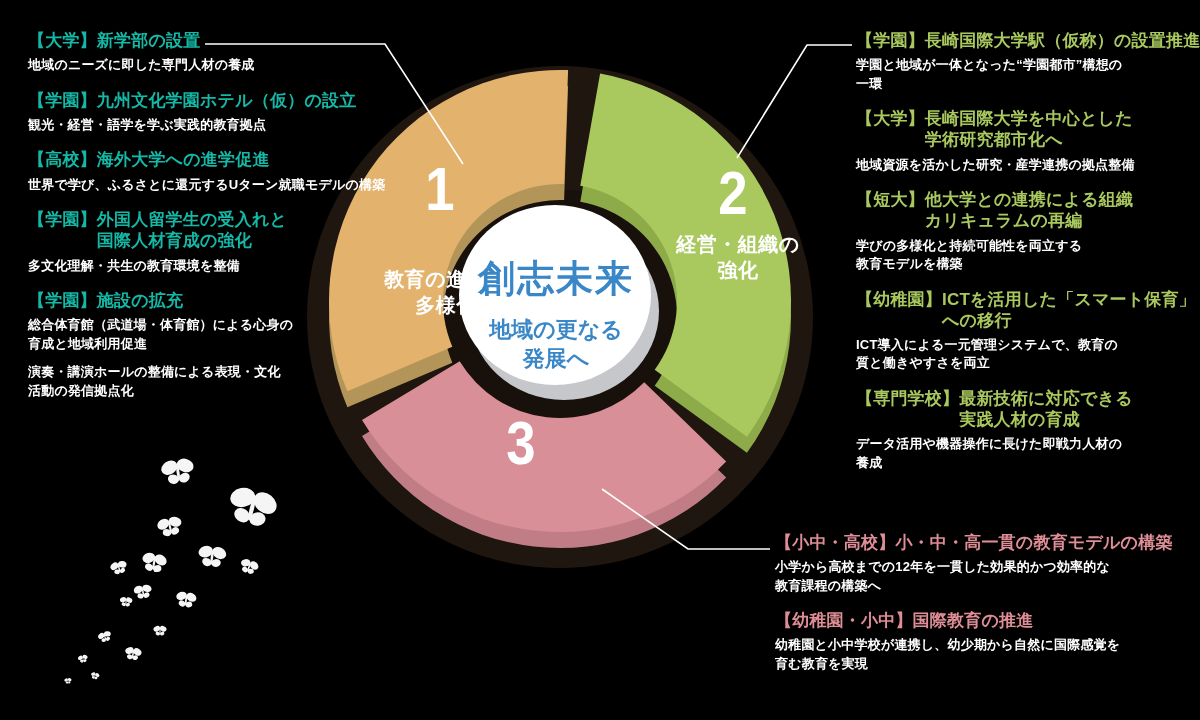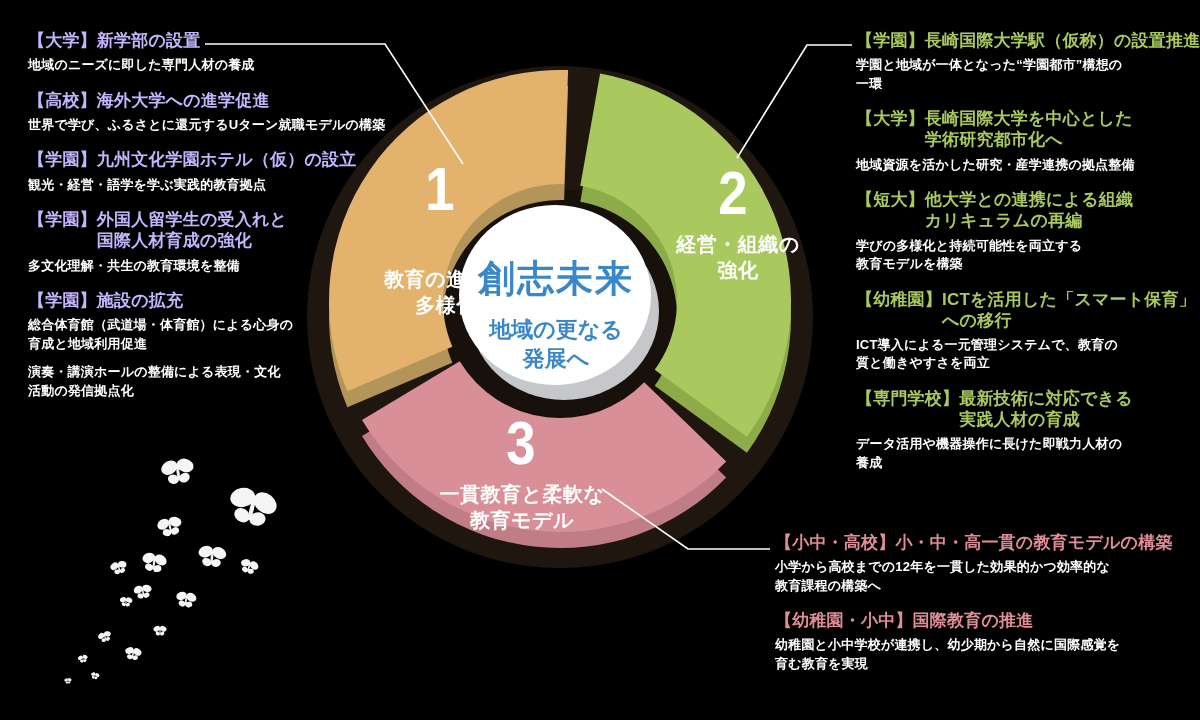--- a/index.html
+++ b/index.html
@@ -14,21 +14,21 @@
   
   .col{position:absolute;z-index:5;}
   .col-left{left:28px;top:30px;width:430px;}
   .col-right{left:856px;top:30px;width:346px;}
   .col-bottom{left:775px;top:532px;width:430px;}
   .item{margin-bottom:15px;}
   .item .hdr{
     font-size:17px;font-weight:700;line-height:1.25;margin:0 0 5px 0;
     white-space:pre-line;letter-spacing:.2px;
   }
-  .col-left  .hdr{color:#c4b5fd;}
+  .col-left  .hdr{color:#14b8a6;}
   .col-right .hdr{color:#a9c95f;}
   .col-bottom .hdr{color:#df8d96;}
   .item .bdy{
     font-size:13px;font-weight:600;line-height:1.42;margin:0;color:#ffffff;
     white-space:pre-line;letter-spacing:.2px;
   }
   .item .bdy + .bdy{margin-top:10px;}
 
   
   .seg-num{
@@ -113,41 +113,39 @@
     </g>
   </svg>
 
   <div class="seg-num" id="seg1-num">1</div>
   <div class="seg-label" id="seg1-label">教育の進化・
 多様化</div>
   <div class="seg-num" id="seg2-num">2</div>
   <div class="seg-label" id="seg2-label">経営・組織の
 強化</div>
   <div class="seg-num" id="seg3-num">3</div>
-  <div class="seg-label" id="seg3-label">一貫教育と柔軟な
-教育モデル</div>
 
   <div class="center-text">
     <div class="ttl">創志未来</div>
     <div class="sub">地域の更なる
 発展へ</div>
   </div>
 
   <div class="col col-left">
     <div class="item">
       <div class="hdr">【大学】新学部の設置</div>
       <div class="bdy">地域のニーズに即した専門人材の養成</div>
     </div>
     <div class="item">
+      <div class="hdr">【学園】九州文化学園ホテル（仮）の設立</div>
+      <div class="bdy">観光・経営・語学を学ぶ実践的教育拠点</div>
+    </div>
+    <div class="item">
       <div class="hdr">【高校】海外大学への進学促進</div>
       <div class="bdy">世界で学び、ふるさとに還元するUターン就職モデルの構築</div>
-    </div>
-    <div class="item">
-      <div class="hdr">【学園】九州文化学園ホテル（仮）の設立</div>
-      <div class="bdy">観光・経営・語学を学ぶ実践的教育拠点</div>
     </div>
     <div class="item">
       <div class="hdr">【学園】外国人留学生の受入れと
 　　　　国際人材育成の強化</div>
       <div class="bdy">多文化理解・共生の教育環境を整備</div>
     </div>
     <div class="item">
       <div class="hdr">【学園】施設の拡充</div>
       <div class="bdy">総合体育館（武道場・体育館）による心身の
 育成と地域利用促進</div>

